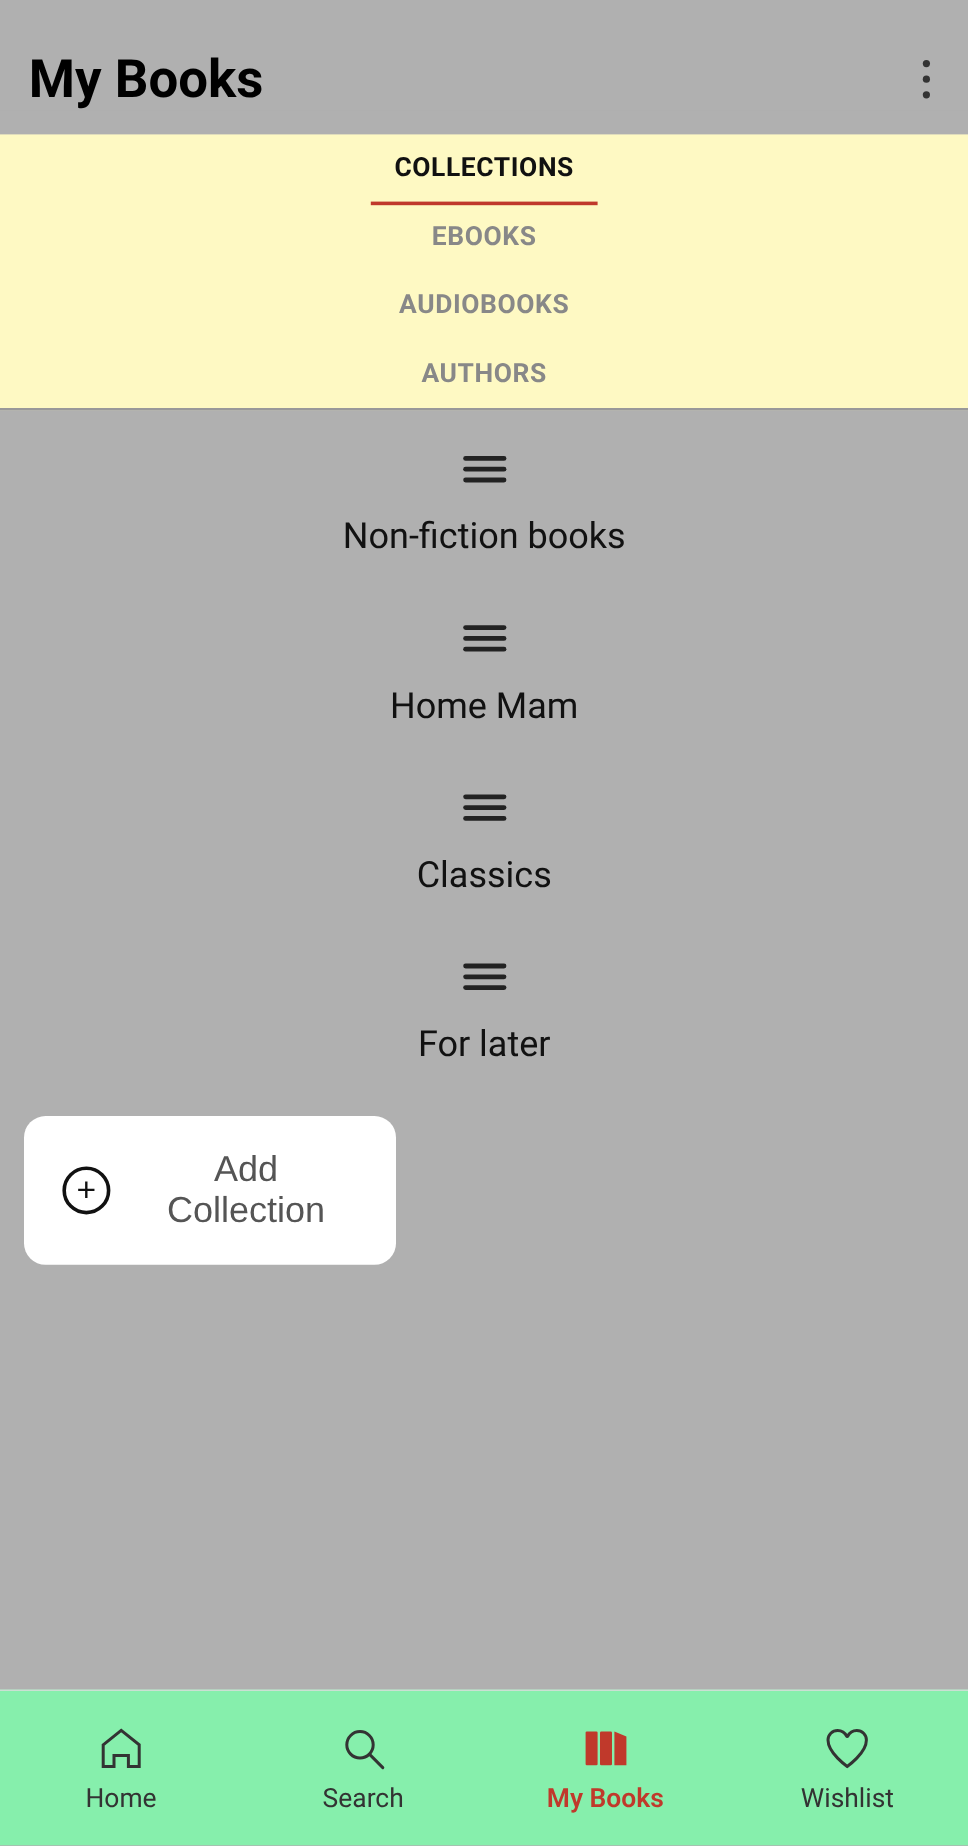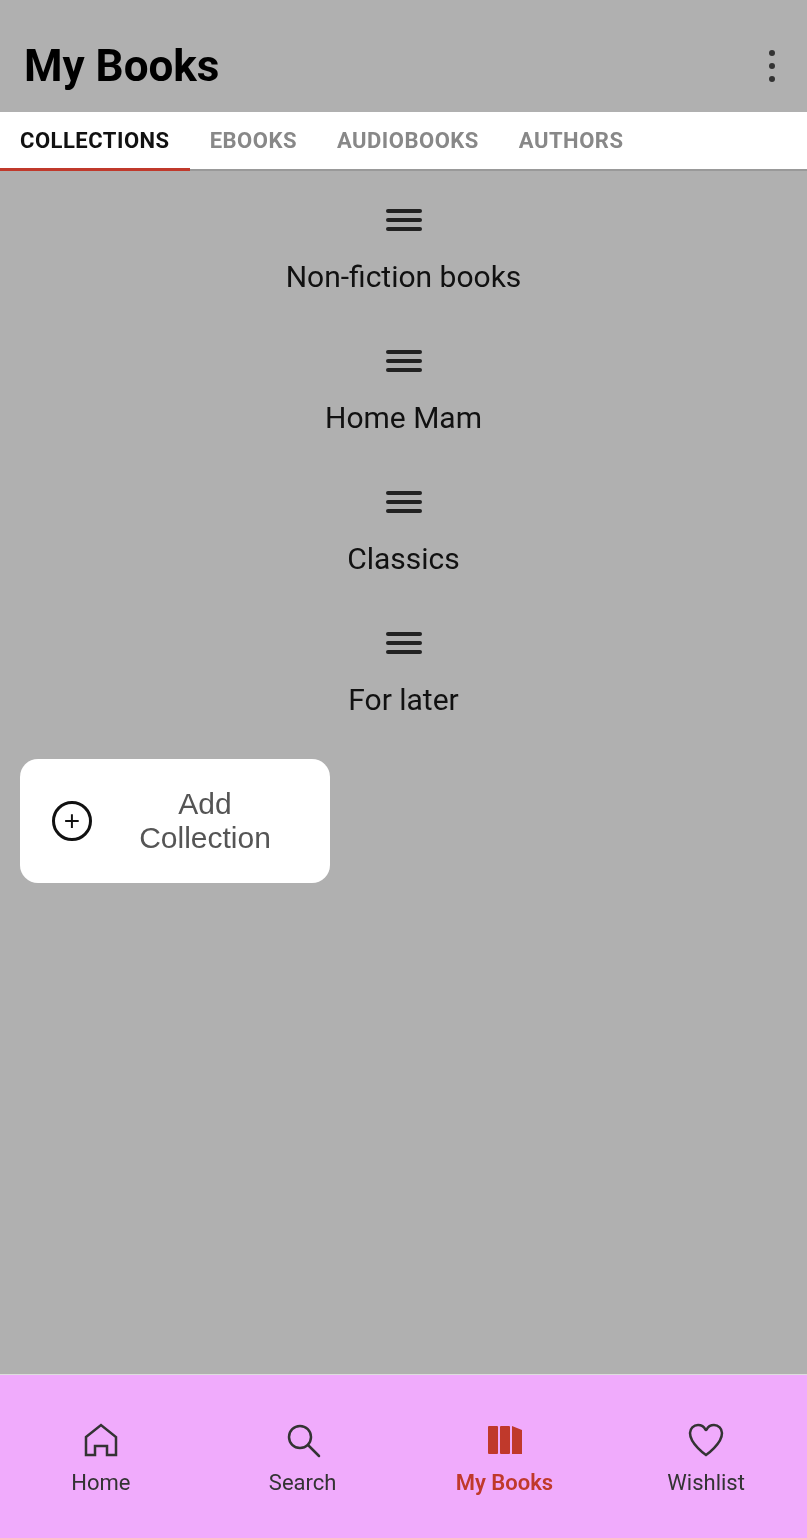--- a/index.html
+++ b/index.html
@@ -40,24 +40,24 @@
       display: block;
       width: 6px;
       height: 6px;
       background: #333;
       border-radius: 50%;
     }
 
     
     .tabs {
       display: flex;
-      flex-direction: row;
+      flex-direction: column;
       margin-top: 20px;
       border-bottom: 2px solid #999;
-      background: #ffffff;
+      background: #fef9c3;
       align-items: center;
     }
 
     .tab {
       padding: 16px 20px;
       font-size: 22px;
       font-weight: 700;
       color: #888;
       cursor: pointer;
       letter-spacing: 0.5px;
@@ -152,22 +152,22 @@
       color: #555;
       font-weight: 400;
     }
 
     
     .bottom-nav {
       position: absolute;
       bottom: 0;
       left: 0;
       right: 0;
-      height: 164px;
-      background: #f0abfc;
+      height: 130px;
+      background: #86efac;
       display: flex;
       align-items: center;
       justify-content: space-around;
       border-top: 1px solid #ddd;
     }
 
     .nav-item {
       display: flex;
       flex-direction: column;
       align-items: center;

